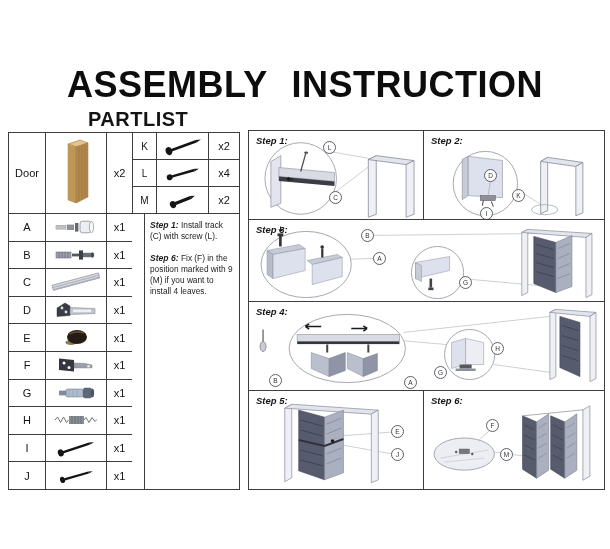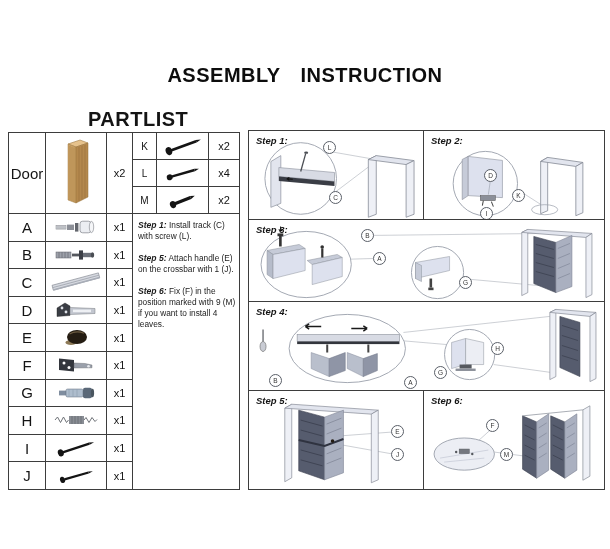--- a/index.html
+++ b/index.html
@@ -1,41 +1,41 @@
 <!DOCTYPE html>
 <html><head>
 <meta charset="utf-8">
 <style>
   html,body{margin:0;padding:0;background:#fff;}
   body{width:610px;height:549px;position:relative;font-family:"Liberation Sans",sans-serif;color:#141414;overflow:hidden;}
 
   .title{position:absolute;top:64px;left:0;width:610px;text-align:center;margin:0;
-         font-size:20px;font-weight:bold;letter-spacing:.5px;word-spacing:14px;color:#0d0d0d;}
+         font-size:36px;font-weight:bold;letter-spacing:.5px;word-spacing:14px;color:#0d0d0d;}
   .partlist-heading{position:absolute;left:88px;top:108px;font-size:20px;font-weight:bold;letter-spacing:.5px;text-align:center;}
 
   
   .ptable{position:absolute;left:8px;top:132px;width:232px;height:358px;
           border:1.5px solid #3d3d3d;box-sizing:border-box;display:flex;flex-direction:column;background:#fff;}
   .pt-top{flex:0 0 80px;display:flex;border-bottom:1px solid #3d3d3d;}
   .pt-body{flex:1;display:flex;min-height:0;}
   .cell{box-sizing:border-box;display:flex;align-items:center;justify-content:center;}
-  .c-label{width:37px;border-right:1px solid #3d3d3d;font-size:15px;}
+  .c-label{width:37px;border-right:1px solid #3d3d3d;font-size:11px;}
   .c-img{width:61px;border-right:1px solid #3d3d3d;}
   .c-qty{width:25px;font-size:11px;}
   .klm{flex:1;display:flex;flex-direction:column;border-left:1px solid #3d3d3d;}
   .klm-row{flex:1;display:flex;border-bottom:1px solid #3d3d3d;}
   .klm-row:last-child{border-bottom:none;}
   .klm-l{width:24px;border-right:1px solid #3d3d3d;font-size:10px;}
   .klm-i{flex:1;border-right:1px solid #3d3d3d;}
   .klm-q{width:30px;font-size:11px;}
   .pt-rows{width:123px;display:flex;flex-direction:column;}
   .prow{flex:1;display:flex;border-bottom:1px solid #3d3d3d;min-height:0;}
   .prow:last-child{border-bottom:none;}
   .steps-cell{flex:1;border-left:1px solid #3d3d3d;padding:6px 3px 0 5px;box-sizing:border-box;
-              font-size:8.3px;line-height:1.32;color:#1c1c1c;}
+              font-size:8.3px;line-height:1.32;color:#1c1c1c;margin-left:12px;}
   .instr{margin:0 0 10.5px 0;}
   .sname{font-style:italic;font-weight:bold;font-size:8.6px;}
 
   
   .panels{position:absolute;left:248px;top:130px;width:357px;height:360px;
           border:1.5px solid #3d3d3d;box-sizing:border-box;display:grid;
           grid-template-columns:175px 1fr;grid-template-rows:89px 82px 89px 1fr;background:#fff;}
   .panel{position:relative;border-right:1px solid #3d3d3d;border-bottom:1px solid #3d3d3d;overflow:hidden;background:#fff;}
   .panel.last-col{border-right:none;}
   .panel.span2{grid-column:1 / span 2;border-right:none;}
@@ -246,21 +246,20 @@
               </g>
             </svg>
         </div>
         <div class="cell c-qty">x1</div>
       </div>
 
     </div>
 
     <div class="steps-cell">
       <p class="instr"><b class="sname">Step 1:</b> <span>Install track (C) with screw (L).</span></p>
-      <p class="instr"><b class="sname">Step 5:</b> <span>Attach handle (E) on the crossbar with 1 (J).</span></p>
       <p class="instr"><b class="sname">Step 6:</b> <span>Fix (F) in the position marked with 9 (M) if you want to install 4 leaves.</span></p>
     </div>
   </div>
 </div>
 
 <div class="panels">
 
   <div class="panel">
     <span class="step-label">Step 1:</span>
     <svg class="diagram" viewBox="0 0 175 87">

